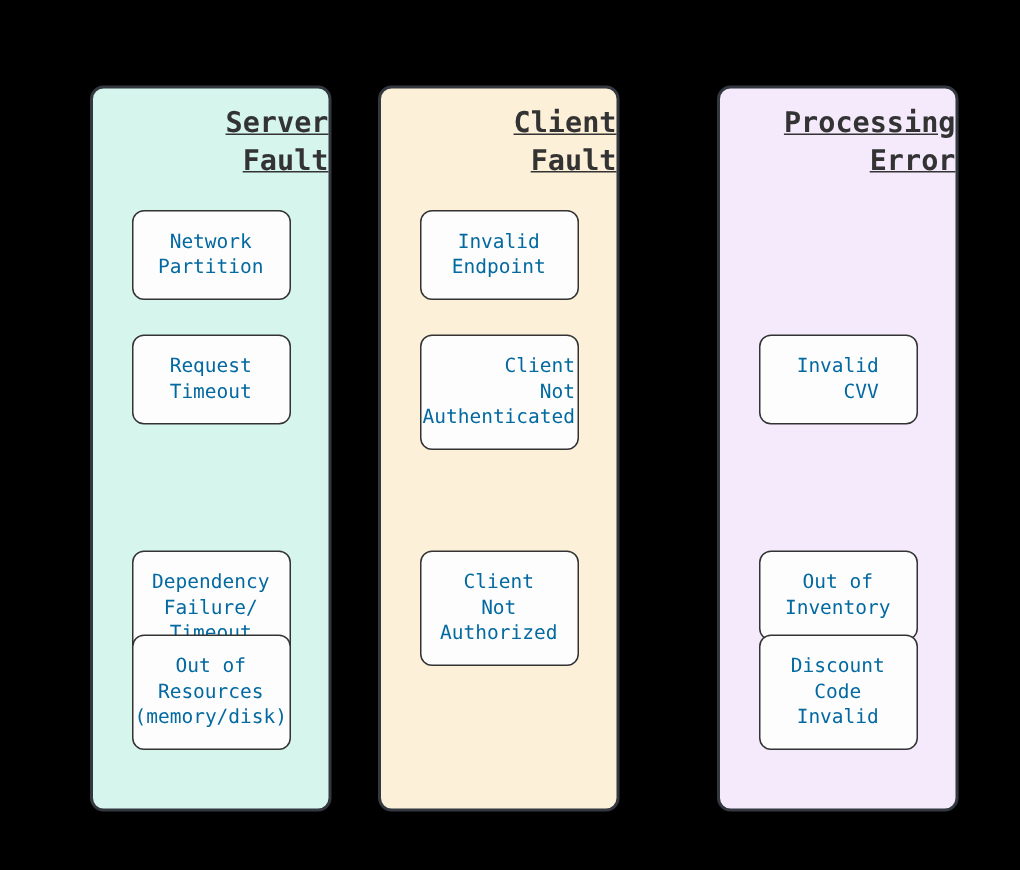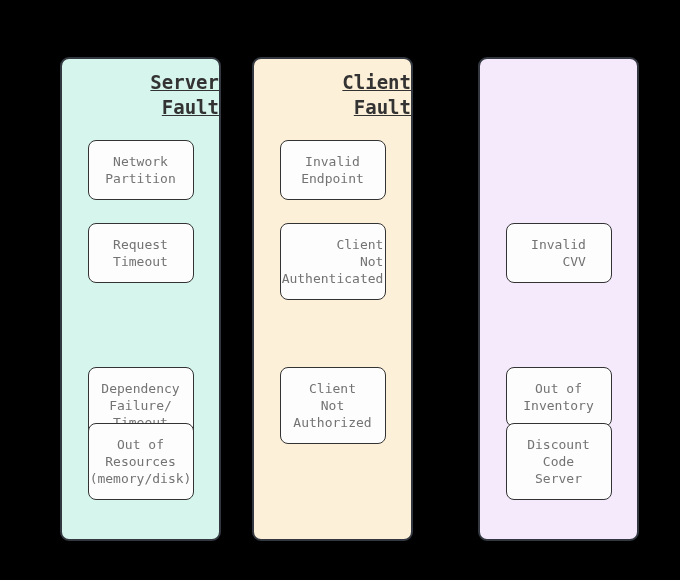--- a/index.html
+++ b/index.html
@@ -52,21 +52,21 @@
     padding: 12px 0;
     background: #fdfdfd;
     border: 1.5px solid #333333;
     border-radius: 8px;
     display: flex;
     align-items: center;
     justify-content: center;
     text-align: center;
     font-size: 13px;
     line-height: 1.32;
-    color: #737373;
+    color: #0369a1;
     white-space: pre-line;
   }
   .node.rank-0 { top: 81px; }
   .node.rank-1 { top: 164px; text-align: right; }
   .node.rank-2 { top: 264px; margin-top: 44px; }
   .node.rank-3 { top: 364px; }
 </style>
 </head>
 <body>
 
@@ -94,22 +94,24 @@
 Endpoint</div>
     <div class="node rank-1">Client
 Not
 Authenticated</div>
     <div class="node rank-2">Client
 Not
 Authorized</div>
   </div>
 
   <div class="column col-2" style="background-color: rgb(245, 233, 252);">
+    <div class="column-title">Processing
+Error</div>
     <div class="node rank-1">Invalid
 CVV</div>
     <div class="node rank-2">Out of
 Inventory</div>
     <div class="node rank-3">Discount
 Code
-Server</div>
+Invalid</div>
   </div>
 
 </div>
 
 </body></html>

